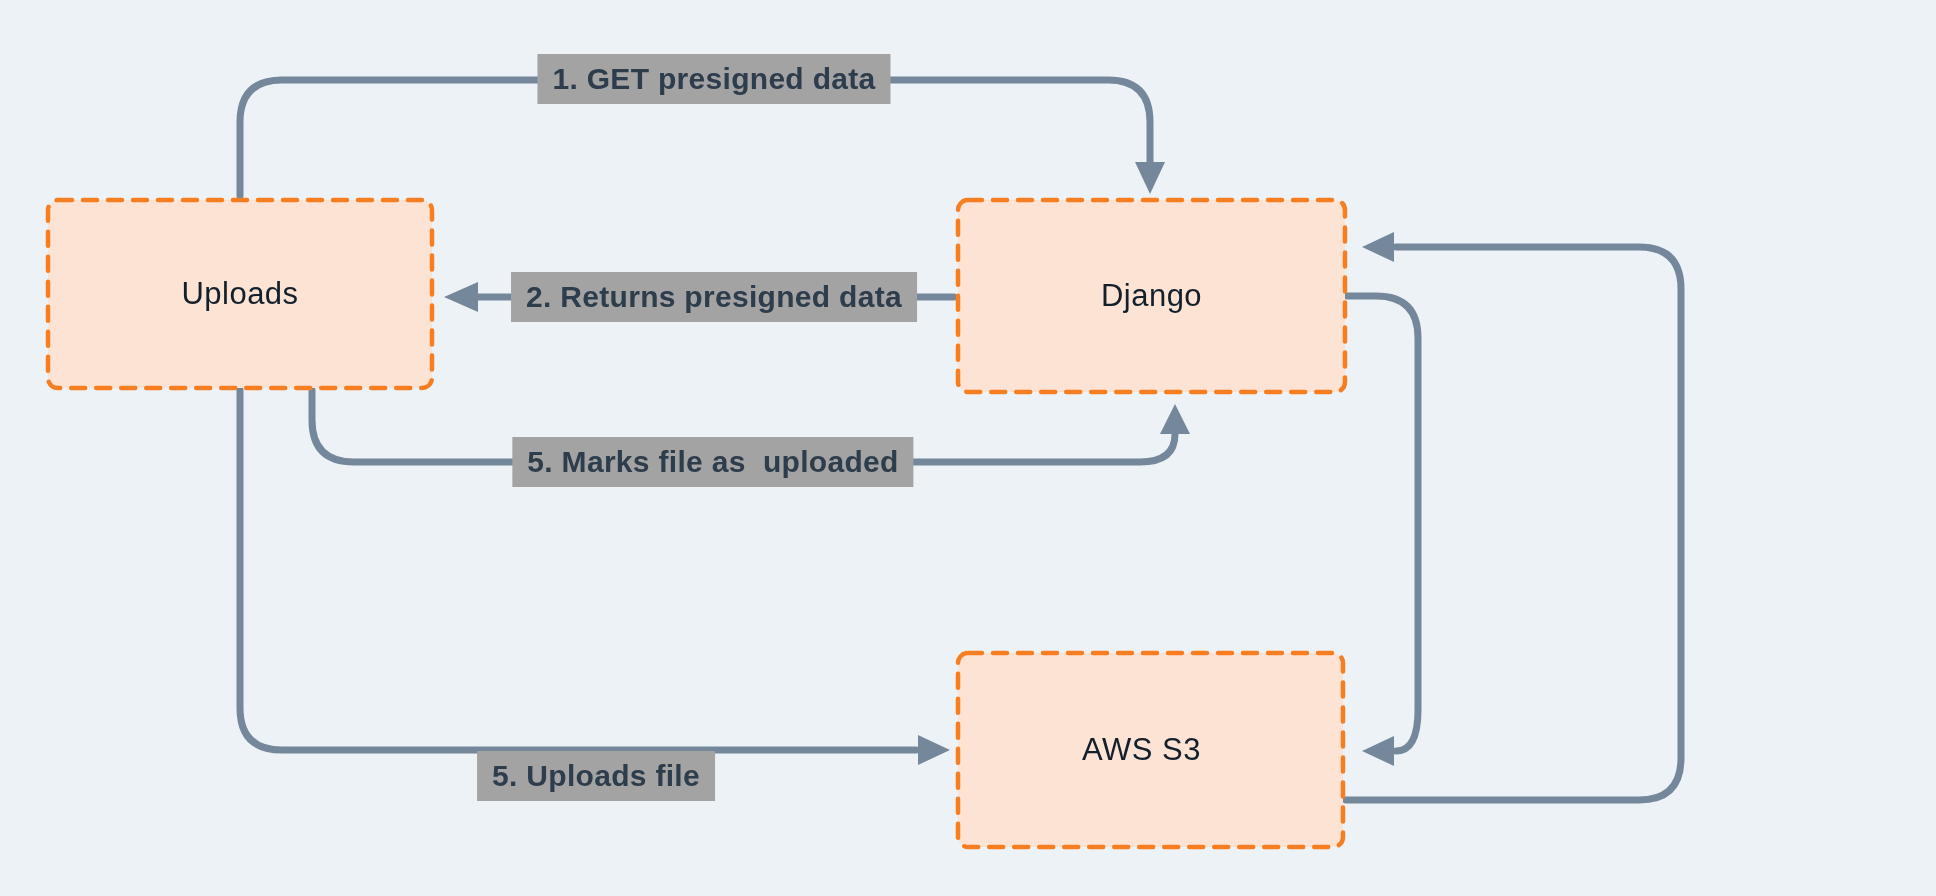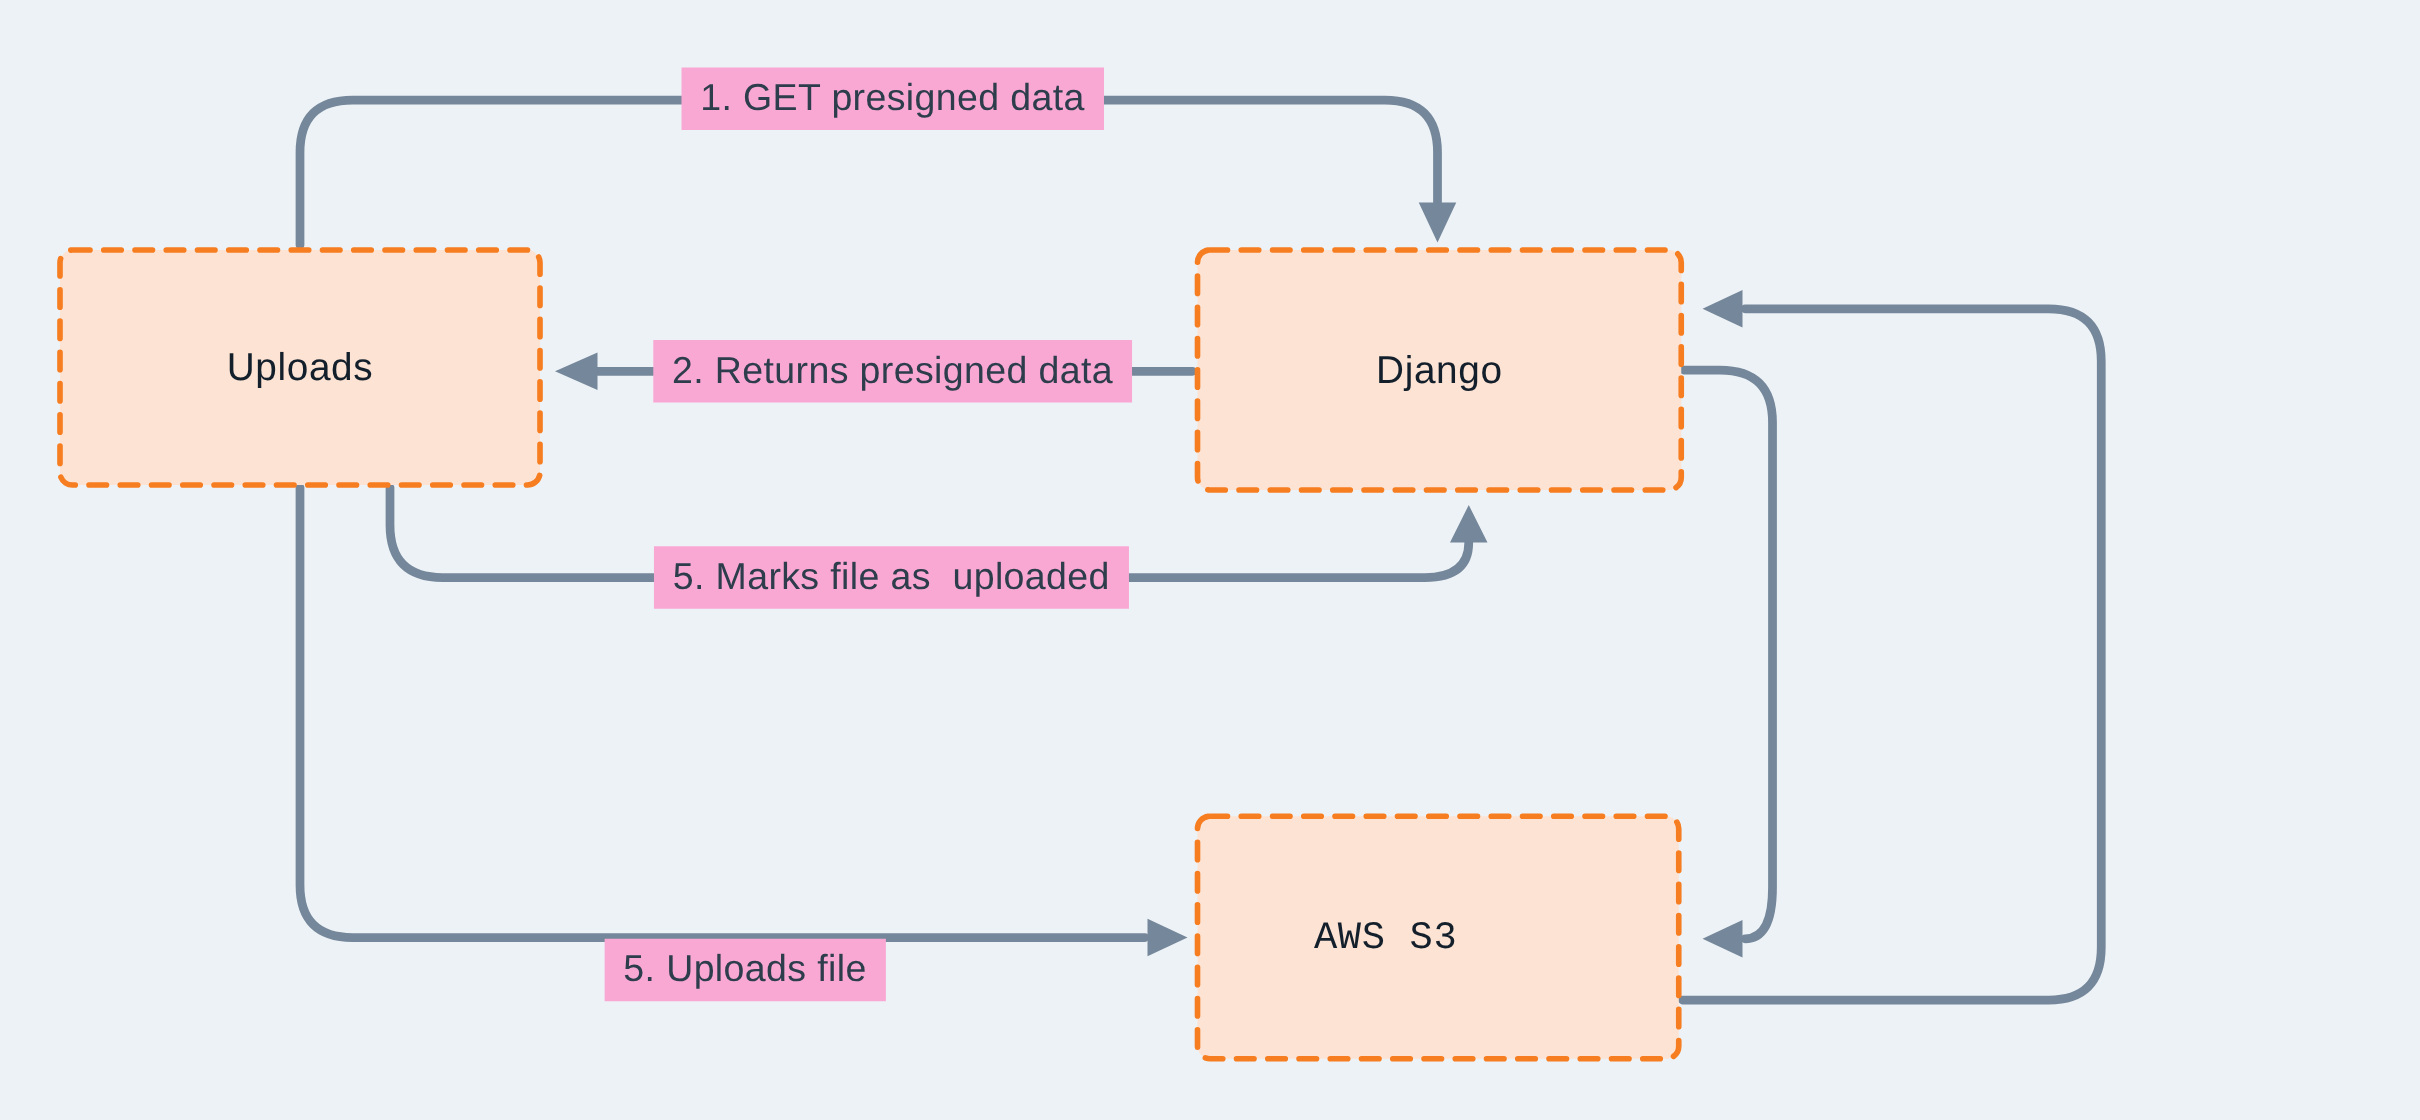--- a/index.html
+++ b/index.html
@@ -44,31 +44,32 @@
     display: flex;
     align-items: center;
     justify-content: center;
     font-size: 31px;
     color: #131f2b;
     letter-spacing: 0.5px;
   }
   .edge-label {
     position: absolute;
     transform: translate(-50%, -50%);
-    background: #f9a8d4;
+    background: #a3a3a3;
     padding: 7px 15px;
     font-size: 30px;
     color: #2d3d4b;
     white-space: pre;
     letter-spacing: 0.3px;
     line-height: 1.2;
+    font-weight: bold;
   }
   #node-label-frontend { left: 48px;  top: 200px; width: 384px; height: 188px; }
   #node-label-django   { left: 958px; top: 200px; width: 387px; height: 192px; }
-  #node-label-aws-s3   { left: 916px; top: 653px; width: 385px; height: 194px; font-family: Liberation Mono, monospace; }
+  #node-label-aws-s3   { left: 949px; top: 653px; width: 385px; height: 194px; }
 
   #edge-label-1 { left: 714px;  top: 79px;  }
   #edge-label-2 { left: 1421px; top: 513px; }
   #edge-label-3 { left: 1679px; top: 347px; }
   #edge-label-4 { left: 714px;  top: 297px; }
   #edge-label-5 { left: 596px;  top: 750px; margin-top: 26px; }
   #edge-label-6 { left: 713px;  top: 462px; }
 </style>
 </head>
 <body>

